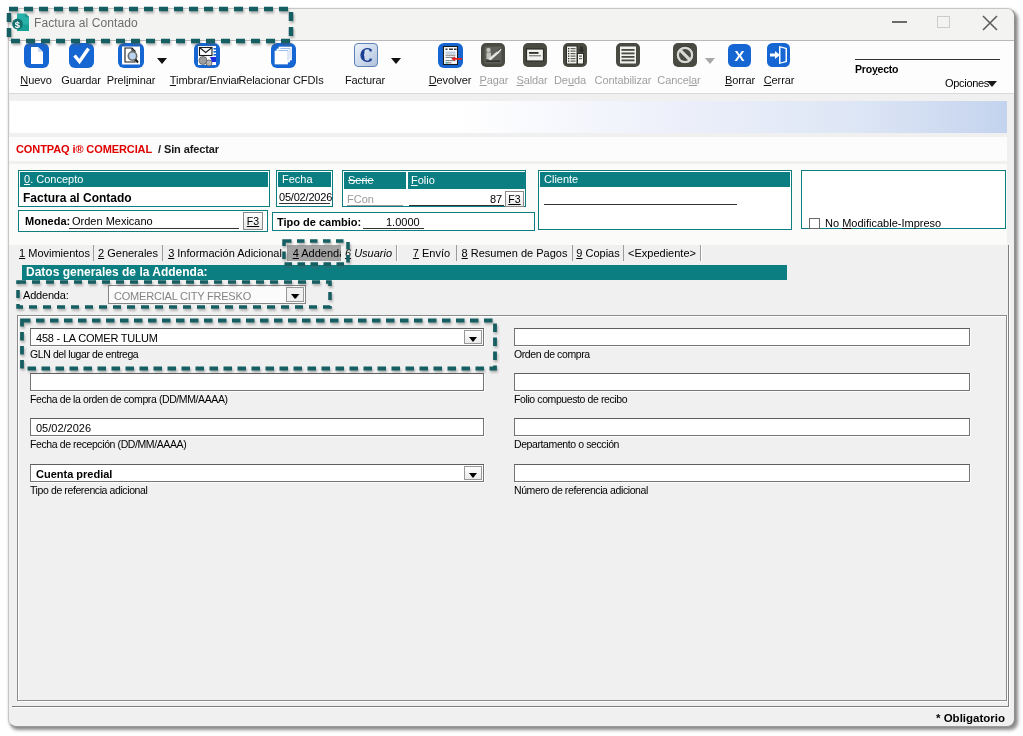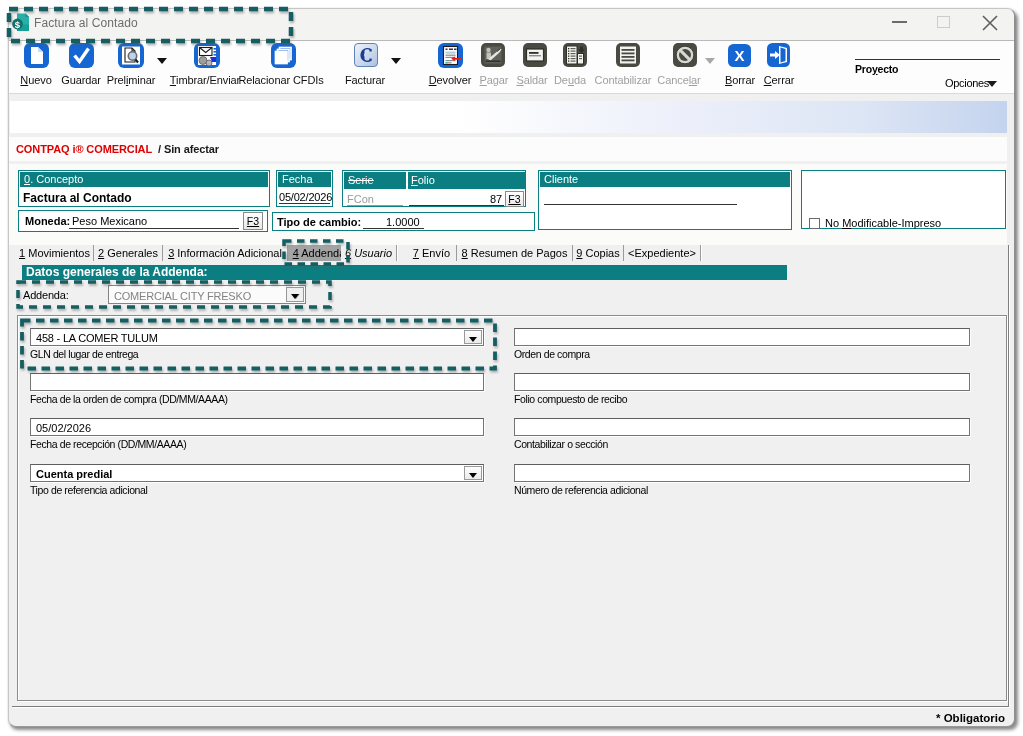--- a/index.html
+++ b/index.html
@@ -209,21 +209,21 @@
 <div class="abs" style="left:9px;top:164px;width:998px;height:81px;background:#fbfbfa;"></div>
 <div class="abs" style="left:16px;top:143px;font-size:11px;font-weight:bold;color:#e00000;letter-spacing:-0.1px;">CONTPAQ i® COMERCIAL&nbsp;&nbsp;<span style="color:#1a1a1a">/ Sin afectar</span></div>
 
 <div class="abs" style="left:18px;top:170px;width:252px;height:37px;background:#fff;border:1px solid #0b7e82;">
   <div style="height:17px;background:#0b7e82;border:1px solid #fff;color:#fff;font-size:11px;line-height:15px;padding-left:4px;"><u>0</u>. Concepto</div>
   <div style="font-size:12px;font-weight:bold;padding:3px 0 0 4px;">Factura al Contado</div>
 </div>
 
 <div class="abs" style="left:18px;top:210px;width:250px;height:22px;background:#fff;border:1px solid #0b7e82;">
   <span style="position:absolute;left:6px;top:4px;font-size:11px;font-weight:bold;">Moneda:</span>
-  <span style="position:absolute;left:53px;top:4px;font-size:11px;">Peso Mexicano</span>
+  <span style="position:absolute;left:53px;top:4px;font-size:11px;">Orden Mexicano</span>
   <div style="position:absolute;left:50px;top:17px;width:170px;height:1px;background:#333;"></div>
   <div style="position:absolute;right:4px;top:1px;width:20px;height:18px;background:linear-gradient(#ffffff,#e8e8e8);border:1px solid #8a8a8a;font-size:10.5px;text-align:center;line-height:16px;"><u>F3</u></div>
 </div>
 
 <div class="abs" style="left:276px;top:170px;width:57px;height:37px;background:#fff;border:1px solid #0b7e82;">
   <div style="height:17px;background:#0b7e82;border:1px solid #fff;color:#fff;font-size:11px;line-height:15px;padding-left:4px;">Fecha</div>
   <div style="font-size:11px;letter-spacing:-0.2px;padding:3px 0 0 2px;">05/02/2026</div>
   <div style="position:absolute;left:2px;top:32px;width:51px;height:1px;background:#333;"></div>
 </div>
 
@@ -295,21 +295,21 @@
   <span style="position:absolute;left:5px;top:3px;font-size:11px;font-weight:bold;">Cuenta predial</span>
   <div class="combtn"></div>
 </div>
 <div class="flbl" style="left:30px;top:484px;">Tipo de referencia adicional</div>
 
 <div class="fld" style="left:514px;top:328px;width:456px;height:18px;"></div>
 <div class="flbl" style="left:514px;top:348px;">Orden de compra</div>
 <div class="fld" style="left:514px;top:373px;width:456px;height:18px;"></div>
 <div class="flbl" style="left:514px;top:393px;">Folio compuesto de recibo</div>
 <div class="fld" style="left:514px;top:418px;width:456px;height:18px;"></div>
-<div class="flbl" style="left:514px;top:438px;">Contabilizar o sección</div>
+<div class="flbl" style="left:514px;top:438px;">Departamento o sección</div>
 <div class="fld" style="left:514px;top:464px;width:456px;height:18px;"></div>
 <div class="flbl" style="left:514px;top:484px;">Número de referencia adicional</div>
 
 <div class="abs" style="right:18px;top:712px;font-size:11.5px;font-weight:bold;">* Obligatorio</div>
 
 <svg class="abs" style="left:0;top:0;pointer-events:none;filter:drop-shadow(1.5px 2px 1.2px rgba(90,90,90,0.45));" width="1023" height="736" viewBox="0 0 1023 736">
   <rect x="9" y="9" width="282" height="32" fill="none" stroke="#155e62" stroke-width="4.5" stroke-dasharray="9 6"></rect>
   <rect x="284" y="241" width="64" height="23" fill="none" stroke="#155e62" stroke-width="3.5" stroke-dasharray="7.5 5.5"></rect>
   <rect x="18" y="282" width="312" height="25" fill="none" stroke="#155e62" stroke-width="3.5" stroke-dasharray="8 6"></rect>
   <rect x="22" y="320.5" width="473" height="48" fill="none" stroke="#155e62" stroke-width="3.8" stroke-dasharray="8.5 5.5"></rect>

